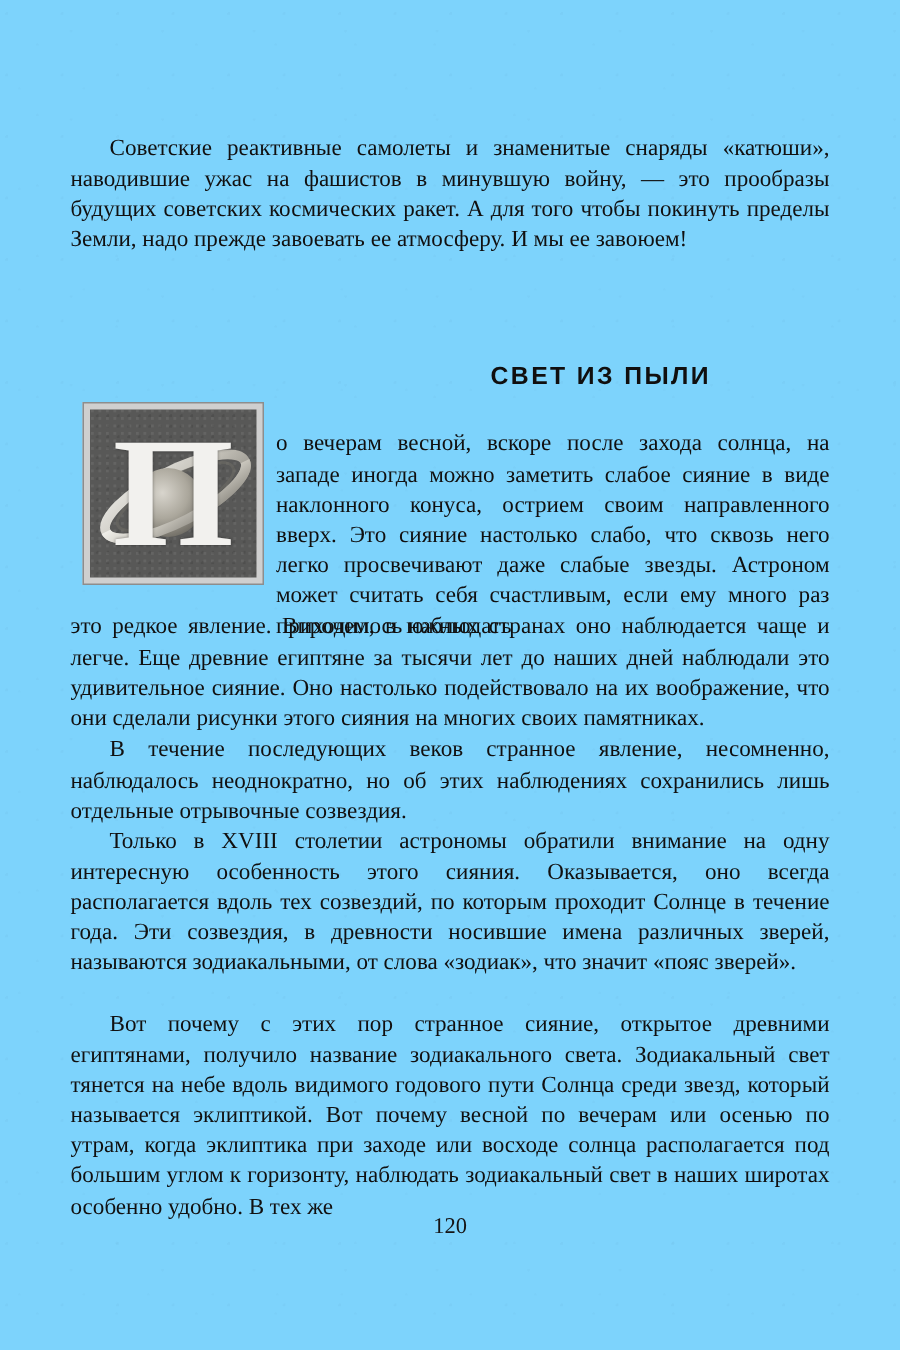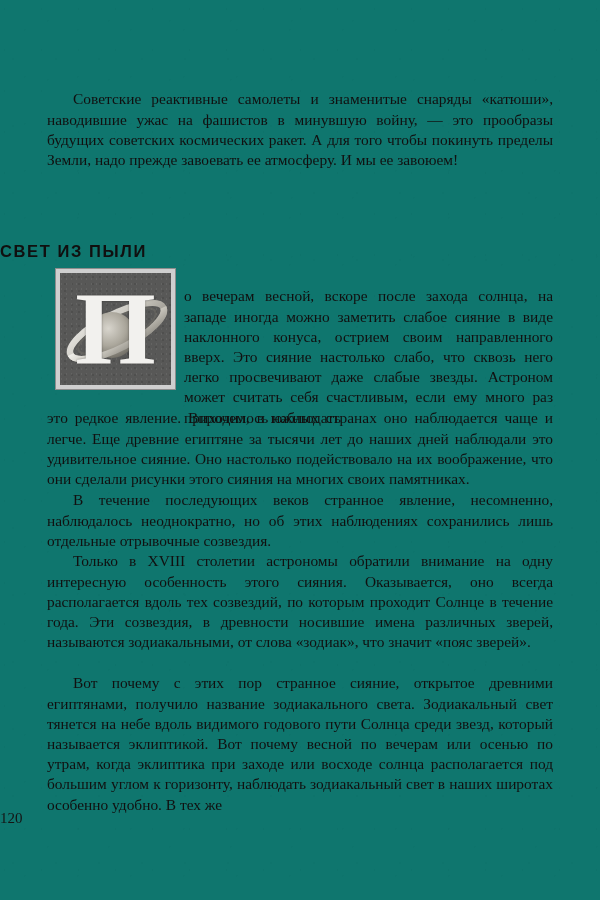--- a/index.html
+++ b/index.html
@@ -7,21 +7,21 @@
     padding: 0;
     background: #ffffff;
   }
   body {
     font-family: "Liberation Serif", "DejaVu Serif", serif;
   }
   #page {
     position: relative;
     width: 600px;
     height: 900px;
-    background: #0f766e;
+    background: #7dd3fc;
     overflow: hidden;
   }
   
   #page::before {
     content: "";
     position: absolute;
     inset: 0;
     pointer-events: none;
     background:
       radial-gradient(circle at 12% 22%, rgba(0,0,0,0.022) 0 1px, transparent 1px),
@@ -47,21 +47,21 @@
     top: 74px;
     width: 506px;
     text-indent: 26px;
   }
 
   #section-heading {
     position: absolute;
     left: 0;
     top: 228px;
     width: 474px;
-    text-align: left;
+    text-align: right;
     font-family: "Liberation Sans", "DejaVu Sans", sans-serif;
     font-weight: bold;
     font-size: 16.5px;
     letter-spacing: 1.6px;
     color: #100f0f;
   }
 
   
   #dropcap {
     position: absolute;
@@ -114,20 +114,21 @@
 
   #para-centuries { left: 47px; top: 475px; width: 506px; text-indent: 26px; }
   #para-xviii     { left: 47px; top: 536px; width: 506px; text-indent: 26px; }
   #para-zodiac    { left: 47px; top: 658px; width: 506px; text-indent: 26px; font-family: Liberation Serif, serif; }
 
   #page-number {
     position: absolute;
     left: 0;
     top: 810px;
     width: 600px;
+    text-align: center;
     font-size: 15px;
     color: #151414;
   }
 </style>
 </head>
 <body>
 
 <div id="page">
 
   <p class="text-block" id="para-intro">Советские реактивные самолеты и знаменитые снаряды «катюши», наводившие ужас на фашистов в минувшую войну, — это прообразы будущих советских космических ракет. А для того чтобы покинуть пределы Земли, надо прежде завоевать ее атмосферу. И мы ее завоюем!</p>

